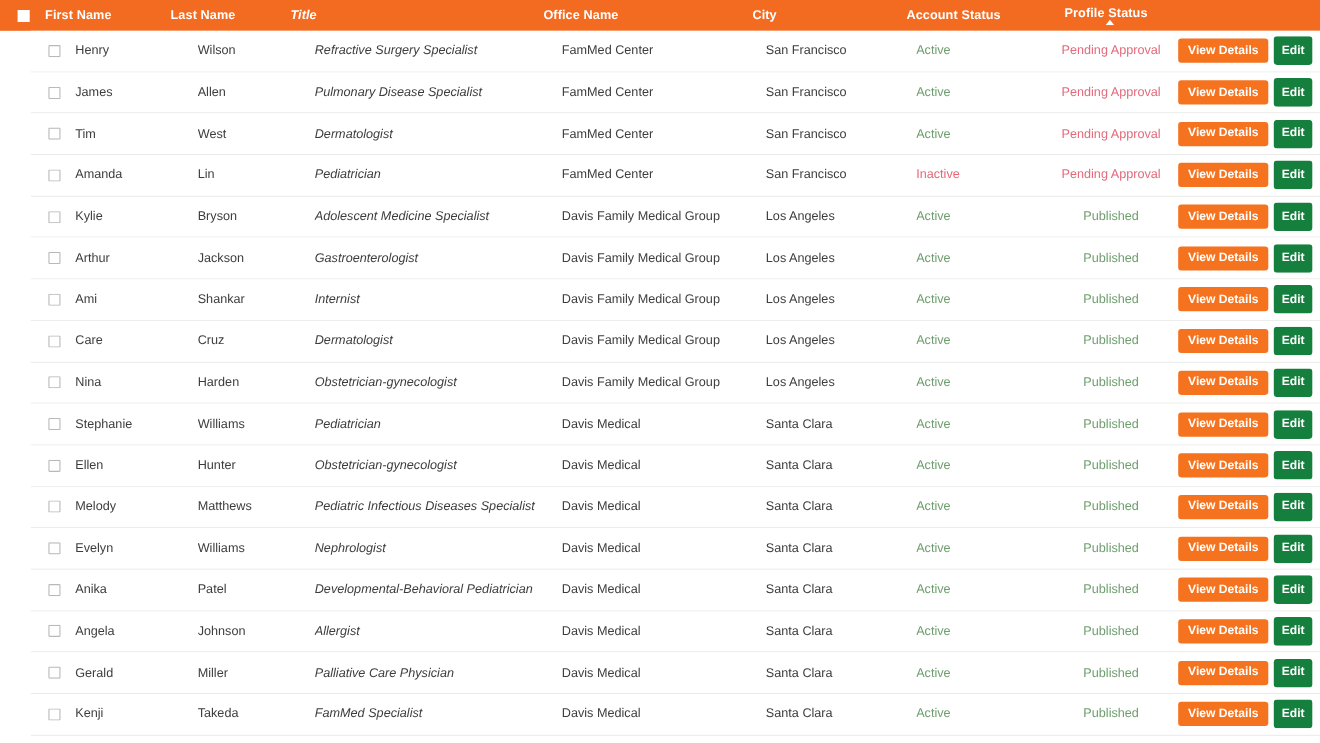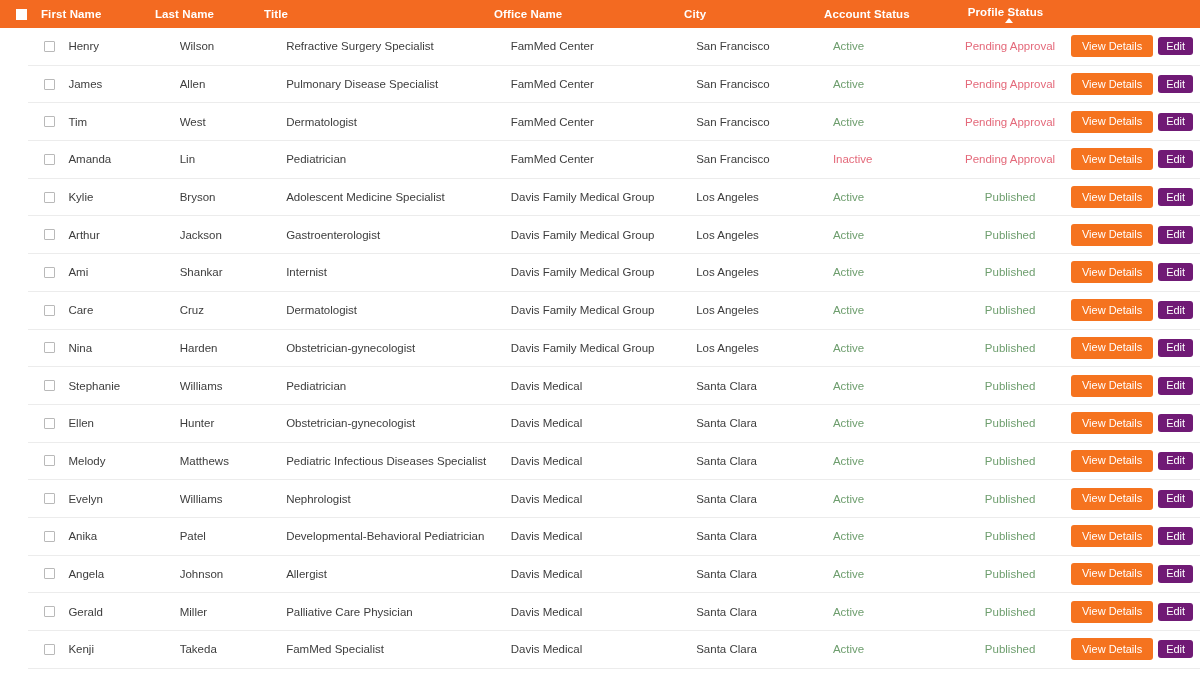--- a/index.html
+++ b/index.html
@@ -61,21 +61,21 @@
     white-space: nowrap;
     overflow: hidden;
     display: flex;
     align-items: center;
   }
 
   
   .c-check  { width: 41px;  padding-left: 16px; box-sizing: border-box; }
   .c-first  { width: 114px; }
   .c-last   { width: 109px; }
-  .c-title  { width: 230px; }
+  .c-title  { width: 230px; font-style: italic; }
   .c-office { width: 190px; }
   .c-city   { width: 140px; }
   .c-acct   { width: 119px; }
   .c-prof   { width: 125px; flex-direction: column; }
   .c-act    { width: 132px; justify-content: flex-start; }
 
   
   .chk-head {
     width: 11px;
     height: 11px;
@@ -109,39 +109,39 @@
   .status-published { color: #6e9e6e; }
   .status-pending   { color: #e4697a; }
 
   
   .btn {
     border: none;
     border-radius: 3px;
     color: #ffffff;
     font-family: "Liberation Sans", sans-serif;
     font-size: 11px;
-    font-weight: normal;
+    font-weight: bold;
     line-height: 1;
     cursor: pointer;
     white-space: nowrap;
     display: inline-flex;
     align-items: center;
     justify-content: center;
     padding: 0;
   }
   .btn-view {
     background: #F5731F;
     width: 82px;
     height: 22px;
     margin-right: 5px;
   }
   .btn-edit {
-    background: #701a75;
+    background: #15803d;
     width: 35px;
-    height: 18px;
+    height: 26px;
   }
 </style>
 </head>
 <body>
 
 <div class="grid">
 
   <div class="grid-header">
     <div class="cell c-check">
       <span class="chk-head"></span>

